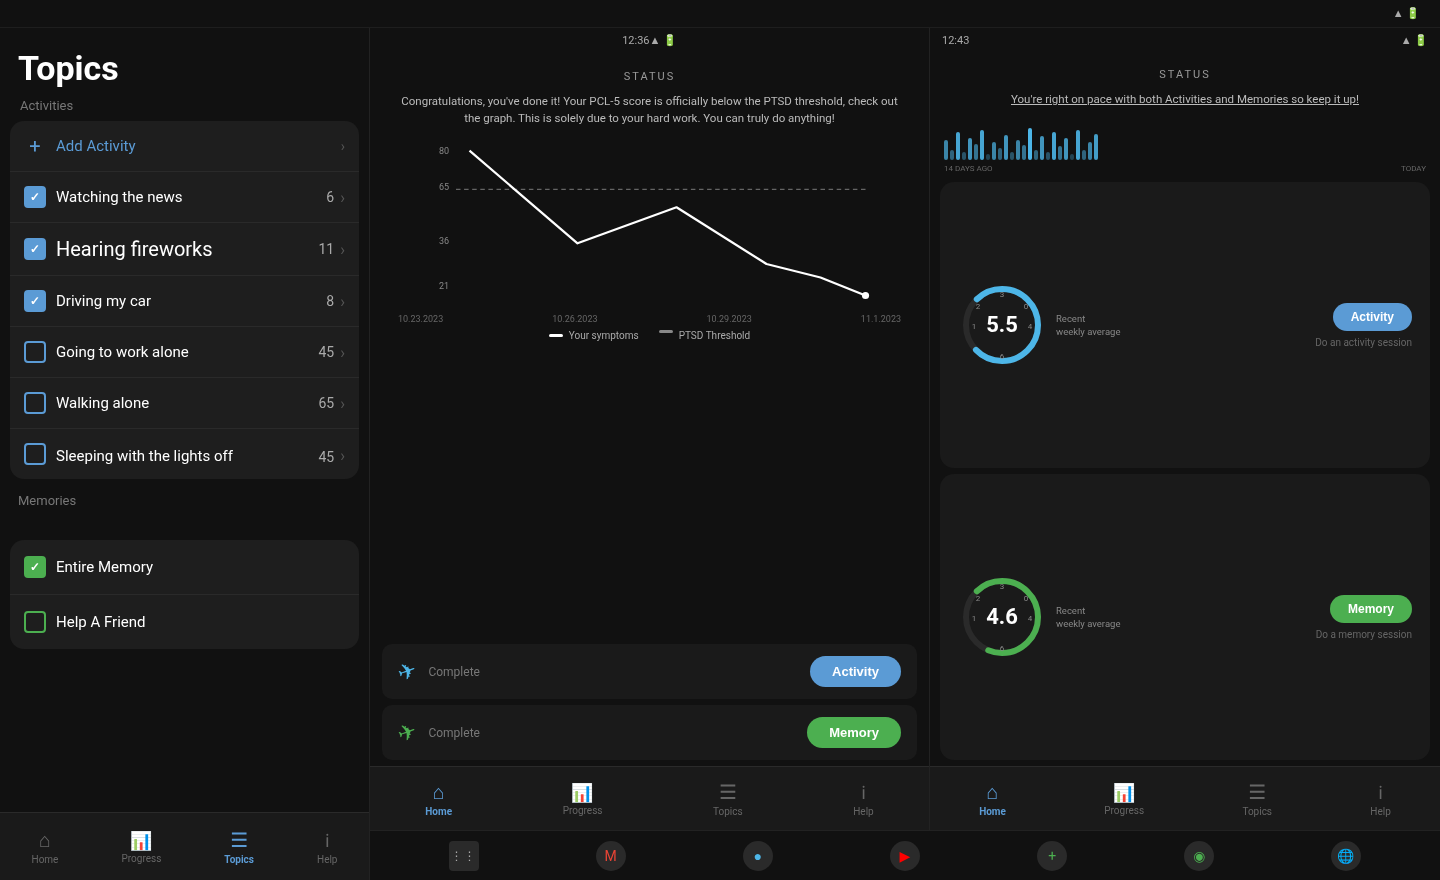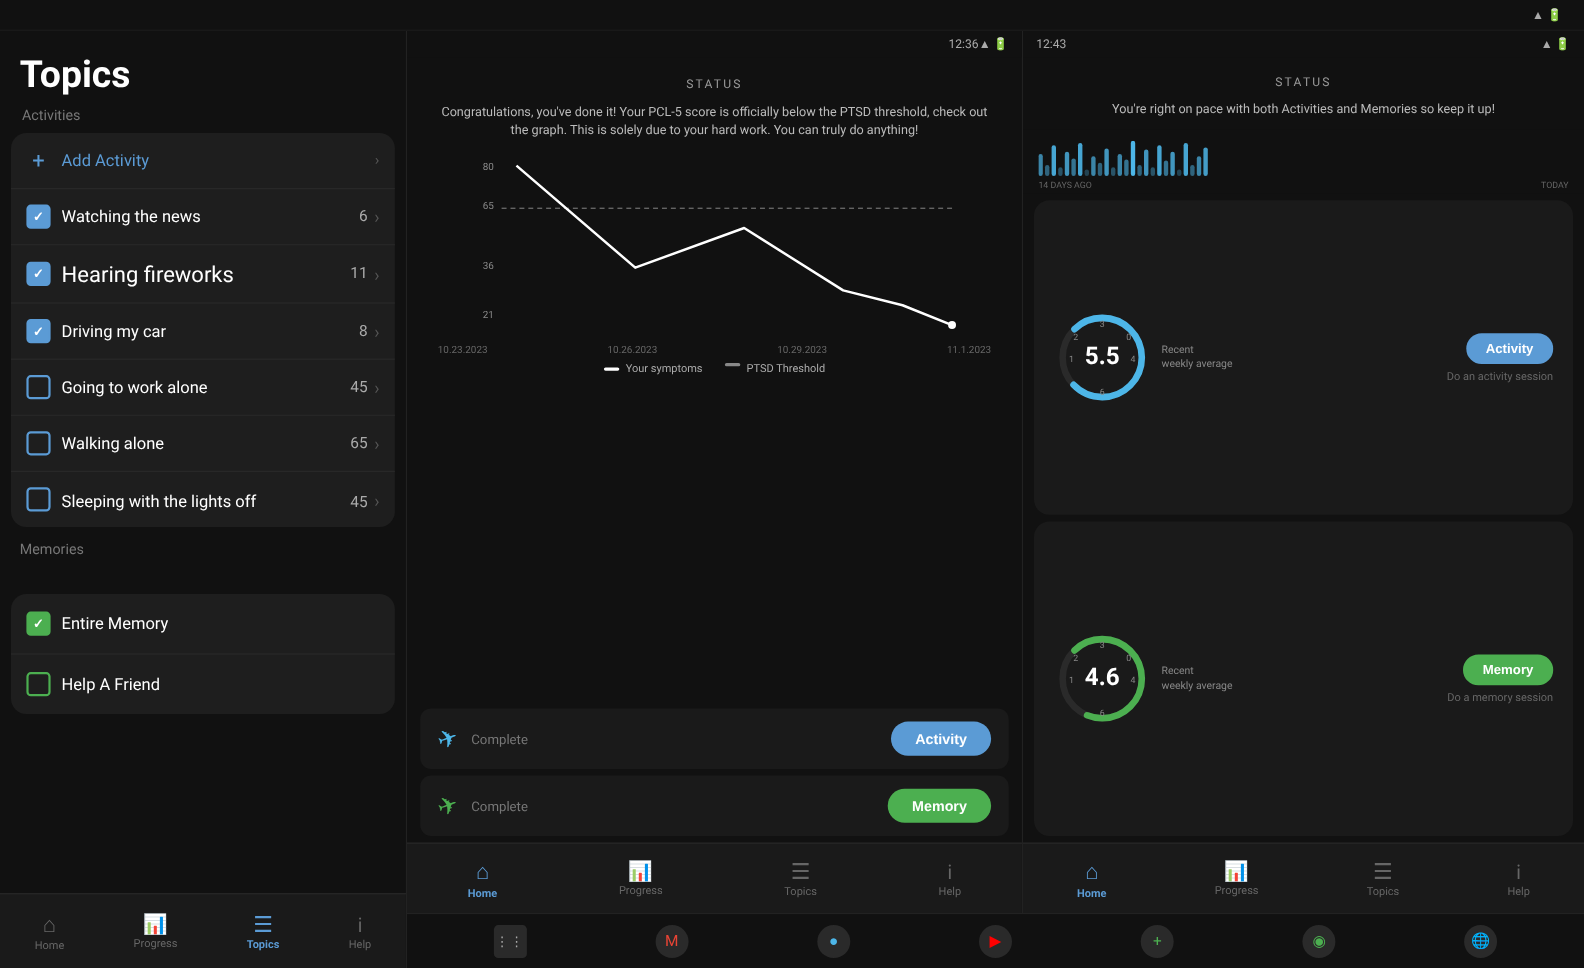--- a/index.html
+++ b/index.html
@@ -129,21 +129,21 @@
         </div>
       </div>
     </div>
 
     <div style="display:flex; flex:1; flex-direction:column;">
 
       <div style="display:flex; flex:1; overflow:hidden;">
 
         <div style="flex:1; background:#111; display:flex; flex-direction:column; border-right:1px solid #222;">
 
-          <div style="height:24px; background:#111; display:flex; align-items:center; justify-content:flex-end; padding:0 12px; font-size:11px; color:#999;">
+          <div style="height:24px; background:#111; display:flex; align-items:center; justify-content:center; padding:0 12px; font-size:11px; color:#999;">
             <span style="font-size:11px; color:#aaa;">12:36</span>
             <span style="font-size:11px; color:#aaa;">▲ 🔋</span>
           </div>
 
           <div style="text-align:center; padding:18px 30px 10px;">
             <div style="color:#999; font-size:11px; letter-spacing:2px; margin-bottom:10px;">STATUS</div>
             <div style="color:#bbb; font-size:11.5px; line-height:1.5;">Congratulations, you've done it! Your PCL-5 score is officially below the PTSD threshold, check out the graph. This is solely due to your hard work. You can truly do anything!</div>
           </div>
 
           <div style="flex:1; padding:0 16px; position:relative;">
@@ -223,21 +223,21 @@
 
         <div style="width:510px; background:#111; display:flex; flex-direction:column; flex-shrink:0;">
 
           <div style="height:24px; background:#111; display:flex; align-items:center; justify-content:space-between; padding:0 12px; font-size:11px; color:#999;">
             <span style="font-size:11px; color:#aaa;">12:43</span>
             <span style="font-size:11px; color:#aaa;">▲ 🔋</span>
           </div>
 
           <div style="text-align:center; padding:16px 30px 10px;">
             <div style="color:#999; font-size:11px; letter-spacing:2px; margin-bottom:10px;">STATUS</div>
-            <div style="color:#bbb; font-size:11.5px; line-height:1.5;">You're right on pace with both Activities and Memories so keep it up!</div>
+            <div style="color:#bbb; font-size:11.5px; line-height:1.5;text-decoration:underline;">You're right on pace with both Activities and Memories so keep it up!</div>
           </div>
 
           <div style="height:58px; background:#111; padding:0 14px; position:relative; overflow:hidden;">
 
             <div style="display:flex; align-items:flex-end; height:100%; gap:4px; padding-bottom:16px;">
 
               <div style="display:flex; align-items:flex-end; gap:3px; flex:1;">
 
                 <div style="display:flex; gap:2px; align-items:flex-end; flex:1; overflow:hidden;">
                   <div style="width:4px; height:20px; background:#4db6e8; border-radius:2px; opacity:0.7;"></div>

